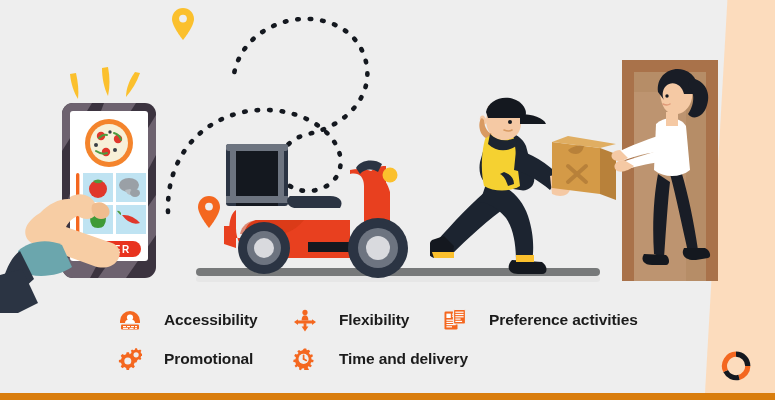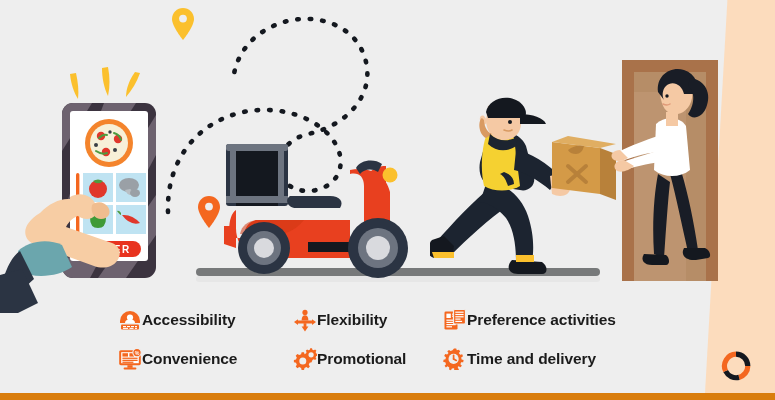--- a/index.html
+++ b/index.html
@@ -41,21 +41,21 @@
   #courier{left:430px;top:90px;width:200px;height:190px;}
   
   #doorway{left:610px;top:58px;width:120px;height:225px;}
 
   
   #features{
     position:absolute;left:118px;top:300px;width:600px;height:78px;
     display:grid;grid-template-columns:175px 150px 215px;
     grid-template-rows:39px 39px;align-items:center;
   }
-  .feature{display:flex;align-items:center;gap:0;}
+  .feature{display:flex;align-items:center;gap:22px;}
   .feature .ficon{width:24px;height:24px;flex:none;display:block;}
   .feature .flabel{
     font-family:"Liberation Sans",sans-serif;
     font-size:15.5px;font-weight:700;color:#1b1b1b;
     letter-spacing:-0.1px;white-space:nowrap;
   }
   
   #logo{right:24px;bottom:12px;width:30px;height:30px;}
 </style>
 </head>
@@ -352,38 +352,20 @@
           <rect x="12.3" y="3.6" width="8.3" height="1.2"></rect>
           <rect x="12.3" y="5.9" width="8.3" height="1.2"></rect>
           <rect x="12.3" y="8.2" width="8.3" height="1.2"></rect>
           <rect x="12.3" y="10.5" width="5.3" height="1.2"></rect>
           <rect x="12.3" y="12.8" width="6.8" height="1.2"></rect>
         </g>
       </svg>
       <span class="flabel">Preference activities</span>
     </div>
 
-    <div class="feature">
-      <svg class="ficon" viewBox="0 0 24 24">
-        <rect x="1.2" y="3.2" width="21.6" height="15" rx="1.6" fill="#f4671f"></rect>
-        <rect x="3.2" y="5.2" width="17.6" height="11" fill="#ffffff"></rect>
-        <g fill="#f4671f">
-          <rect x="4.4" y="10.6" width="15.2" height="1.3"></rect>
-          <rect x="4.4" y="12.7" width="15.2" height="1.3"></rect>
-          <rect x="4.4" y="14.6" width="11" height="1.3"></rect>
-          <path d="M4.4,6.2 L10,6.2 L10,9.6 L4.4,9.6 Z"></path>
-          <path d="M11.4,6.2 L16,6.2 L16,9.6 L11.4,9.6 Z"></path>
-        </g>
-        <circle cx="19" cy="5.6" r="4.2" fill="#f4671f" stroke="#eeeeee" stroke-width="1.1"></circle>
-        <text x="19" y="7.5" text-anchor="middle" font-family="Liberation Sans, sans-serif" font-size="5.2" font-weight="700" fill="#ffffff">%</text>
-        <rect x="9.4" y="18.2" width="5.2" height="2.6" fill="#f4671f"></rect>
-        <rect x="5.6" y="20.4" width="12.8" height="2.2" rx="1" fill="#f4671f"></rect>
-      </svg>
-      <span class="flabel">Convenience</span>
-    </div>
 
     <div class="feature">
       <svg class="ficon" viewBox="0 0 24 24">
         <g fill="#f4671f">
           <path d="M8.6,5.2 L11,5.2 L11.5,7.3 L13.4,8.1 L15.2,7 L16.9,8.7 L15.8,10.5
                    L16.6,12.4 L18.7,12.9 L18.7,15.3 L16.6,15.8 L15.8,17.7 L16.9,19.5
                    L15.2,21.2 L13.4,20.1 L11.5,20.9 L11,23 L8.6,23 L8.1,20.9 L6.2,20.1
                    L4.4,21.2 L2.7,19.5 L3.8,17.7 L3,15.8 L0.9,15.3 L0.9,12.9 L3,12.4
                    L3.8,10.5 L2.7,8.7 L4.4,7 L6.2,8.1 L8.1,7.3 Z"></path>
         </g>

